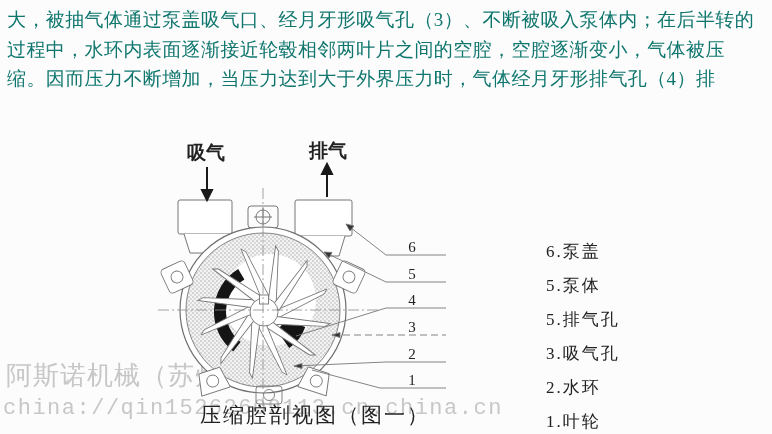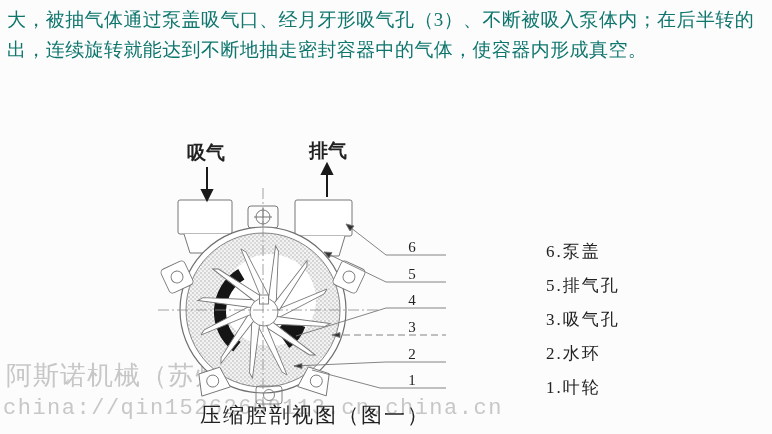--- a/index.html
+++ b/index.html
@@ -36,21 +36,22 @@
   }
   svg text{font-family:"Liberation Serif","DejaVu Serif",serif;fill:#222;}
   svg .flow-label{font-size:19px;font-weight:bold;}
   svg .callout{font-size:15px;}
 </style>
 </head>
 <body>
 
 <div class="para">
   <div class="pline">大，被抽气体通过泵盖吸气口、经月牙形吸气孔（3）、不断被吸入泵体内；在后半转的</div>
-  <div class="pline">出，连续旋转就能达到不断地抽走密封容器中的气体，使容器内形成真空。</div>
+  <div class="pline">过程中，水环内表面逐渐接近轮毂相邻两叶片之间的空腔，空腔逐渐变小，气体被压</div>
+  <div class="pline">缩。因而压力不断增加，当压力达到大于外界压力时，气体经月牙形排气孔（4）排</div>
 </div>
 
 <div class="wm wm-company">阿斯诺机械（苏州</div>
 <div class="wm wm-url">china://qin15262609113.cn.china.cn</div>
 
 <svg class="diagram-svg" width="332" height="272" viewBox="0 0 332 272">
   <defs>
     <pattern id="stip" width="4" height="4" patternUnits="userSpaceOnUse">
       <rect width="4" height="4" fill="#f3f3f3"></rect>
       <circle cx="1" cy="1" r="0.65" fill="#999"></circle>
@@ -167,17 +168,18 @@
     <text class="callout" x="272" y="192">3</text>
     <text class="callout" x="272" y="219">2</text>
     <text class="callout" x="272" y="245">1</text>
   </g>
 </svg>
 
 <div class="caption">压缩腔剖视图（图一）</div>
 
 <div class="parts">
   <div class="part-item">6.泵盖</div>
+  <div class="part-item">5.泵体</div>
   <div class="part-item">5.排气孔</div>
   <div class="part-item">3.吸气孔</div>
   <div class="part-item">2.水环</div>
   <div class="part-item">1.叶轮</div>
 </div>
 
 </body></html>

